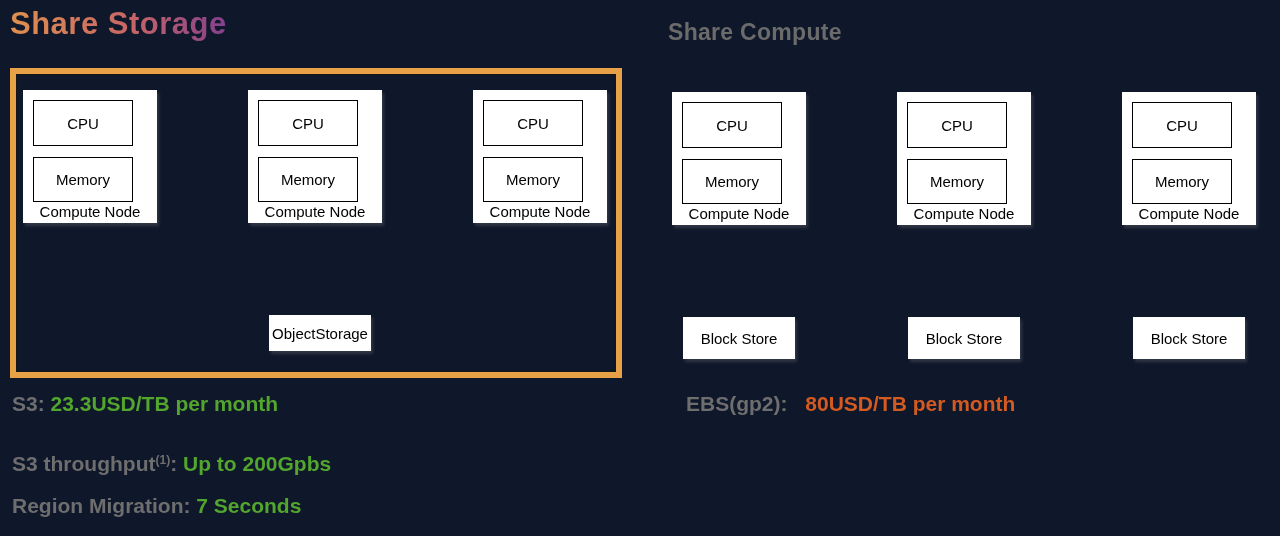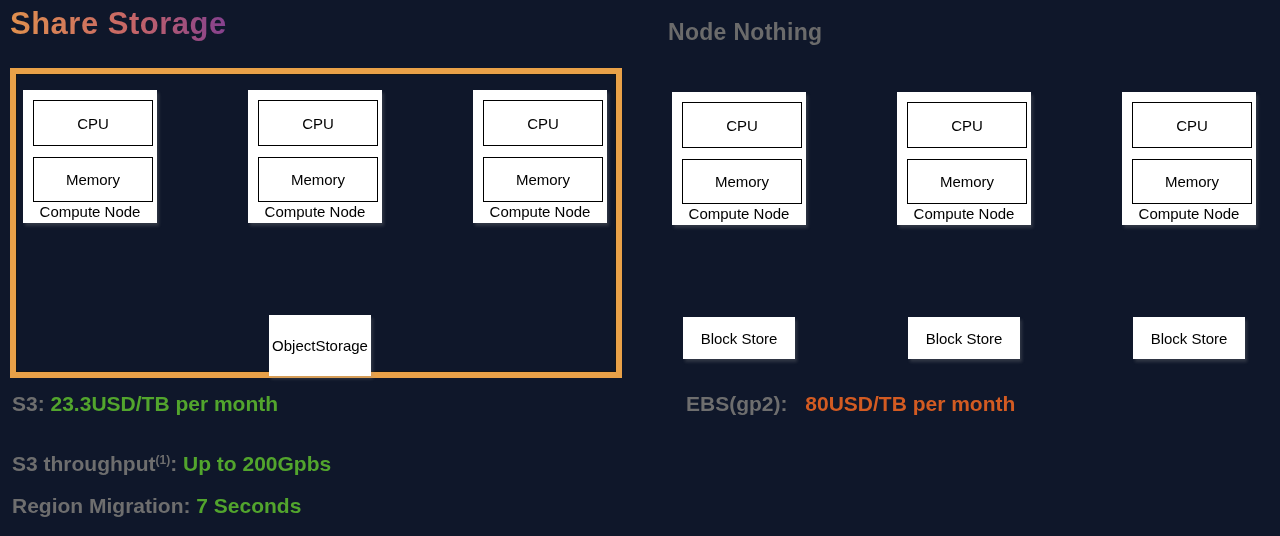--- a/index.html
+++ b/index.html
@@ -43,40 +43,40 @@
     box-shadow: 2px 3px 3px rgba(150,150,150,0.25);
   }
   .n-l1 { left: 23px;  top: 90px; }
   .n-l2 { left: 248px; top: 90px; }
   .n-l3 { left: 473px; top: 90px; }
   .n-r1 { left: 672px;  top: 92px; }
   .n-r2 { left: 897px;  top: 92px; }
   .n-r3 { left: 1122px; top: 92px; }
 
   .inner-box {
-    position: absolute; left: 10px; width: 120px;
+    position: absolute; left: 10px; width: 100px;
     border: 1px solid #000; box-sizing: border-box;
     display: flex; align-items: center; justify-content: center;
     font-size: 15px; color: #000; background: #fff;
   }
   .inner-box.cpu { top: 10px; height: 46px; }
   .inner-box.mem { top: 67px; height: 45px; }
   .node-label {
     position: absolute; left: 0; bottom: 3px; width: 100%;
     text-align: center; font-size: 15px; color: #000; margin-top: 38px;
   }
 
   
   .storage-box {
     position: absolute; background: #fff;
     display: flex; align-items: center; justify-content: center;
     font-size: 15px; color: #000;
     box-shadow: 2px 3px 3px rgba(150,150,150,0.25);
   }
-  .object-storage { left: 269px; top: 315px; width: 102px; height: 61px; }
+  .object-storage { left: 269px; top: 315px; width: 102px; height: 36px; }
   .block-store-1 { left: 683px;  top: 317px; width: 112px; height: 42px; }
   .block-store-2 { left: 908px;  top: 317px; width: 112px; height: 42px; }
   .block-store-3 { left: 1133px; top: 317px; width: 112px; height: 42px; }
 
   
   .stat-line {
     position: absolute;
     font-size: 21px; font-weight: 700;
     color: #6E6E6E; white-space: pre;
   }
@@ -88,21 +88,21 @@
   .stat-sup { font-size: 12px; vertical-align: 7px; font-weight: 700; }
   .val-green  .stat-value { color: #52A52D; }
   .val-orange .stat-value { color: #D35B22; margin-left: 12px; }
 </style>
 </head>
 <body>
 
 <div class="canvas">
 
   <div class="title-left">Share Storage</div>
-  <div class="title-right">Node Nothing</div>
+  <div class="title-right">Share Compute</div>
 
   <div class="storage-container"></div>
 
   <div class="compute-node n-l1">
     <div class="inner-box cpu">
         <span>CPU</span>
       </div>
     <div class="inner-box mem">
         <span>Memory</span>
       </div>

